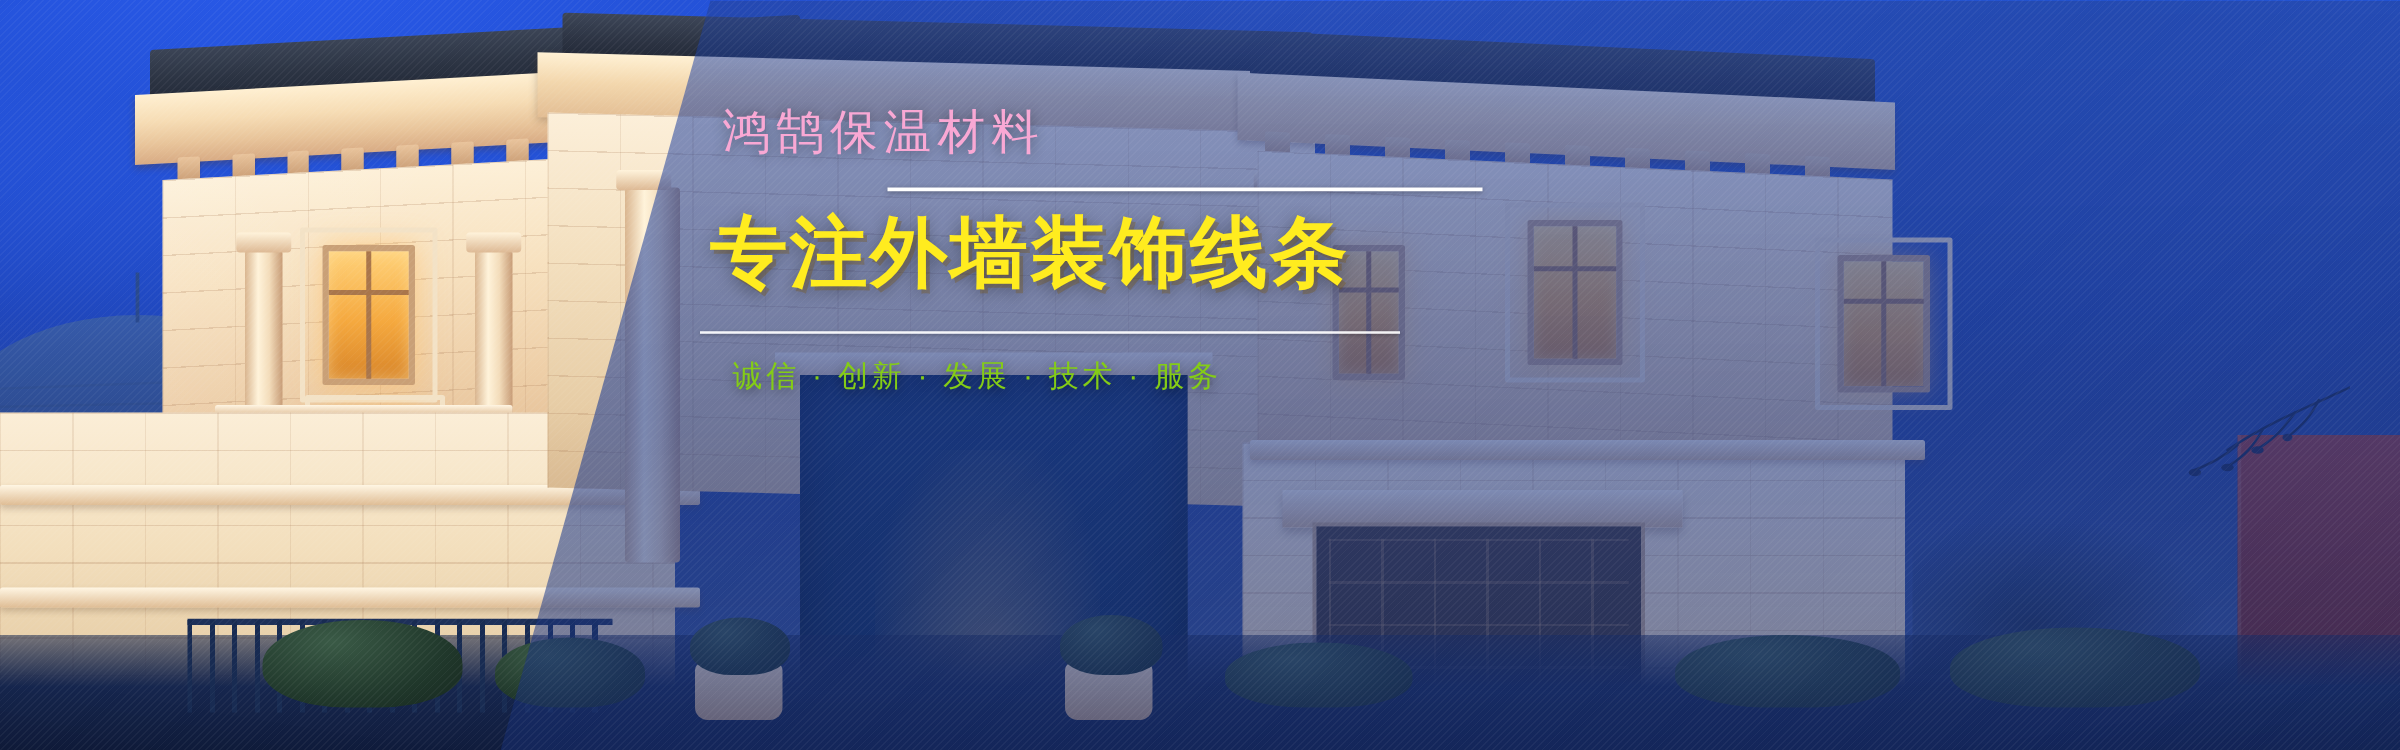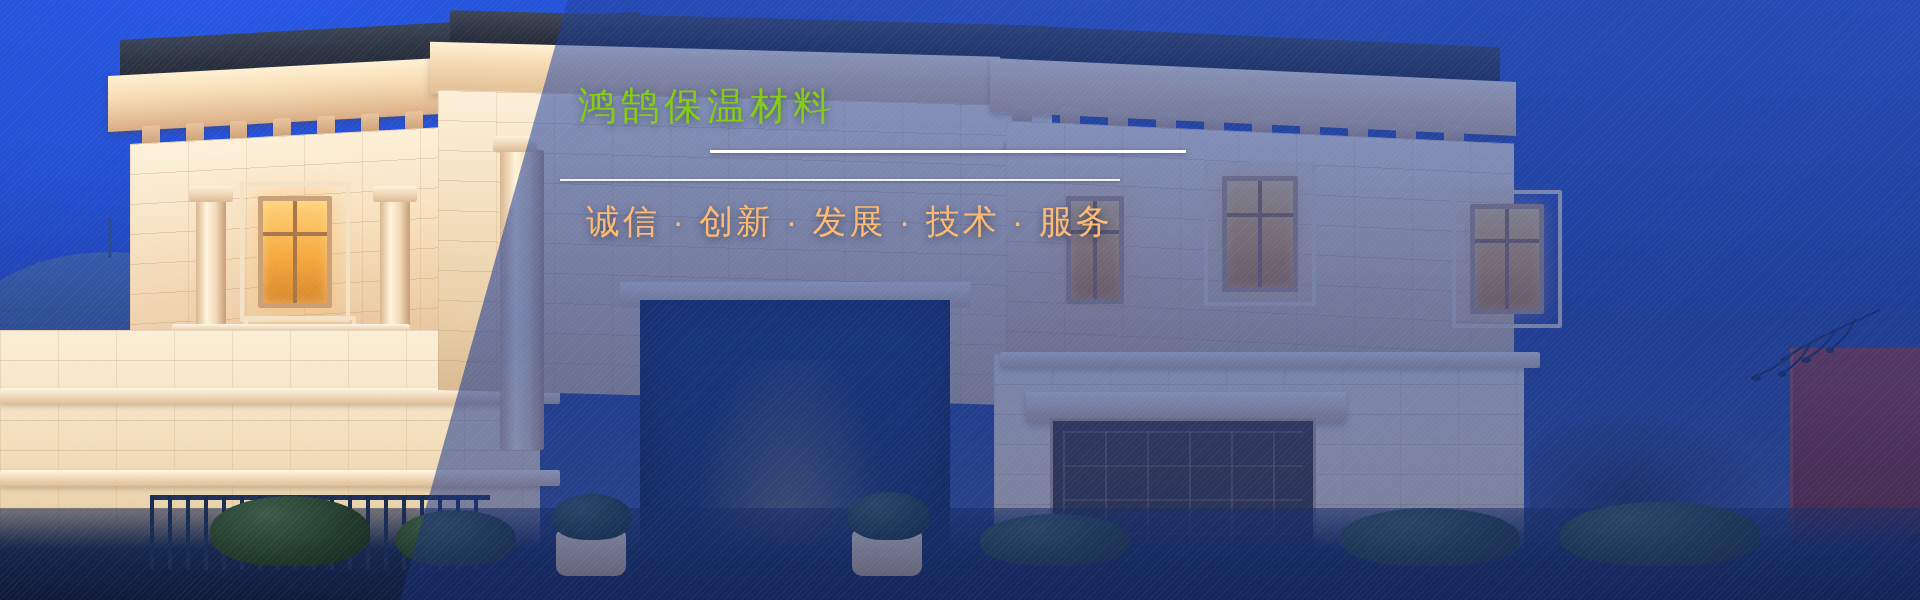--- a/index.html
+++ b/index.html
@@ -275,41 +275,41 @@
   .vignette{
     position:absolute; inset:0; pointer-events:none;
     background:radial-gradient(ellipse 130% 110% at 50% 45%, rgba(0,0,0,0) 55%, rgba(0,0,0,.30) 100%);
   }
 
   
   .copy{
     position:absolute; left:560px; top:86px; width:780px; z-index:8;
   }
   .brand{
-    font-size:38px; font-weight:400; color:#84cc16; letter-spacing:5px;
+    font-size:38px; font-weight:400; color:#f9a8d4; letter-spacing:5px;
     line-height:1.1; padding-left:18px;
     text-shadow:0 2px 10px rgba(0,0,0,.45);
   }
   .rule{
     height:3px; background:#ffffff; margin:22px 0 14px 150px; width:476px;
     box-shadow:0 1px 4px rgba(0,0,0,.35);
   }
   .headline{
     font-size:62px; font-weight:bold; color:#ffec1f; letter-spacing:2px;
     line-height:1.16; padding-left:0px;
     text-shadow:3px 3px 0 rgba(120,80,0,.30), 0 3px 14px rgba(0,0,0,.40);
     white-space:nowrap;
   }
   .headline.l2{ padding-left:8px; }
   .rule2{
     height:2px; background:rgba(255,255,255,.92); margin:26px 0 0 0; width:560px;
     box-shadow:0 1px 3px rgba(0,0,0,.3);
   }
   .tagline{
-    font-size:34px; color:#fdba74; letter-spacing:3px; margin-top:18px;
+    font-size:24px; color:#84cc16; letter-spacing:3px; margin-top:18px;
     padding-left:26px; white-space:nowrap;
     text-shadow:0 2px 9px rgba(0,0,0,.45);
   }
 </style>
 </head>
 <body>
 
 <div id="banner">
 
   <div class="sky"></div>
@@ -447,17 +447,18 @@
   <div class="shrub" style="left:1560px; width:200px; height:64px;"></div>
 
   <div class="overlay-panel"></div>
   <div class="overlay-sheen"></div>
   <div class="hatch"></div>
   <div class="vignette"></div>
 
   <div class="copy">
     <div class="brand">鸿鹄保温材料</div>
     <div class="rule"></div>
+    <div class="headline l2">专注外墙装饰线条</div>
     <div class="rule2"></div>
     <div class="tagline">诚信 · 创新 · 发展 · 技术 · 服务</div>
   </div>
 
 </div>
 
 </body></html>

